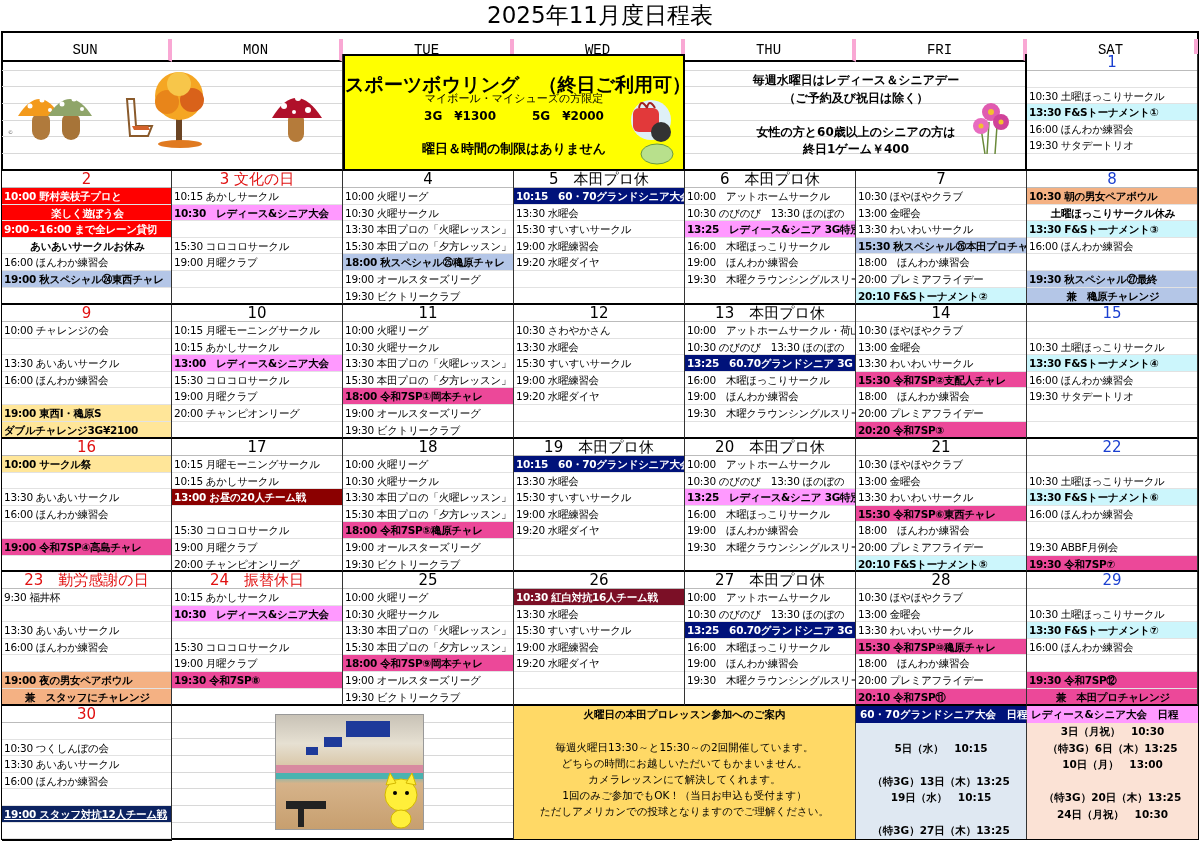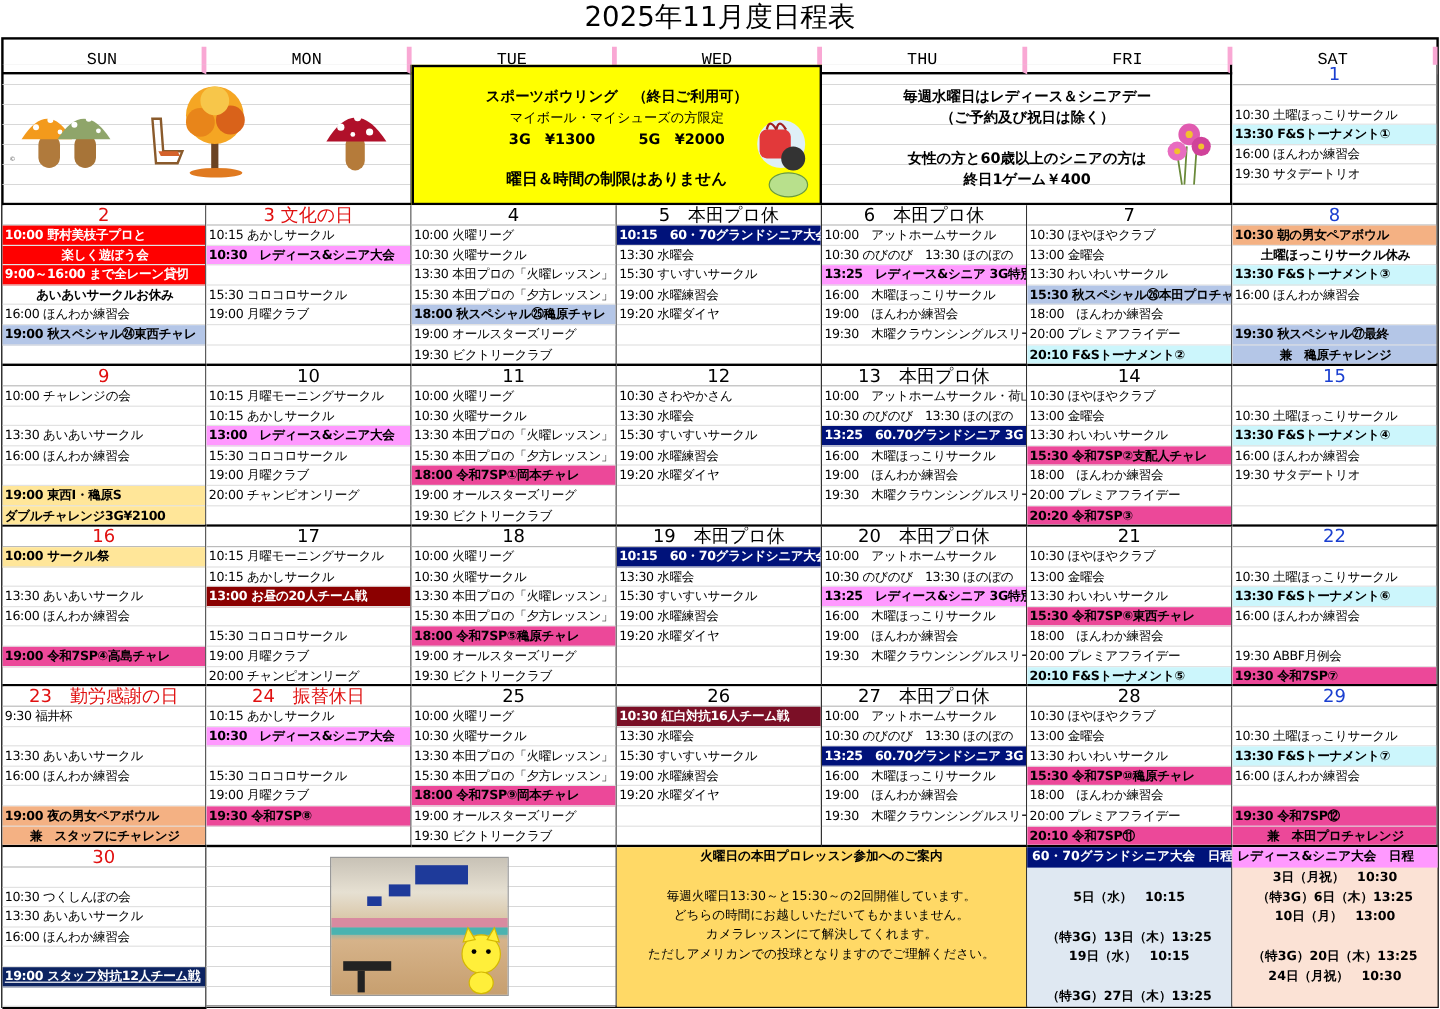--- a/index.html
+++ b/index.html
@@ -83,21 +83,21 @@
     <rect x="286" y="58" width="16" height="30" rx="8" fill="#b57b3a"></rect>
     <path d="M270 64 Q294 24 320 64 Z" fill="#b0102a"></path>
     <circle cx="282" cy="52" r="3" fill="#fff"></circle>
       <circle cx="296" cy="44" r="3" fill="#fff"></circle>
       <circle cx="306" cy="56" r="3" fill="#fff"></circle>
       <circle cx="292" cy="58" r="2" fill="#fff"></circle>
   </svg>
 </div>
 
 <div class="yellow-box">
-  <div class="yl" style="top:16px;font-size:12px;">スポーツボウリング　（終日ご利用可）</div>
+  <div class="yl" style="top:16px;font-size:19px;">スポーツボウリング　（終日ご利用可）</div>
   <div class="yl" style="top:35px;font-size:11px;font-weight:normal;">マイボール・マイシューズの方限定</div>
   <div class="yl" style="top:52px;font-size:12px;">3G　¥1300　　　5G　¥2000</div>
   <div class="yl" style="top:84px;font-size:13px;">曜日＆時間の制限はありません</div>
   <svg style="position:absolute;left:282px;top:40px;" width="52" height="72" viewBox="0 0 52 72">
     <circle cx="24" cy="24" r="20" fill="#dff0f7"></circle>
     <rect x="6" y="12" width="26" height="24" rx="6" fill="#e2393a"></rect>
     <path d="M12 12 Q14 2 20 12 M20 12 Q22 2 28 12" stroke="#a02020" fill="none" stroke-width="2"></path>
     <circle cx="34" cy="36" r="10" fill="#333"></circle>
     <ellipse cx="30" cy="58" rx="16" ry="10" fill="#b8e08c" stroke="#6a9a40"></ellipse>
   </svg>
@@ -439,20 +439,21 @@
   </svg>
 </div>
 
 <div class="lesson">
   <div class="ln" style="font-weight:bold;height:17px;line-height:17px;">火曜日の本田プロレッスン参加へのご案内</div>
   <div id="lesson-lines">
       <div class="ln"></div>
       <div class="ln">毎週火曜日13:30～と15:30～の2回開催しています。</div>
       <div class="ln">どちらの時間にお越しいただいてもかまいません。</div>
       <div class="ln" style="font-weight: normal;">カメラレッスンにて解決してくれます。</div>
+      <div class="ln">1回のみご参加でもOK！（当日お申込も受付ます）</div>
       <div class="ln">ただしアメリカンでの投球となりますのでご理解ください。</div>
     </div>
 </div>
 
 <div class="sched" style="left:856px;width:171px;background:#dfe8f2;border-right:1px solid #333;">
   <div class="sh" style="background:#00127a;color:#fff;">60・70グランドシニア大会　日程</div>
   <div id="gs-lines">
       <div class="sl" style="text-align: center;"></div>
       <div class="sl" style="text-align: center;">5日（水）　10:15</div>
       <div class="sl" style="text-align: center;"></div>

